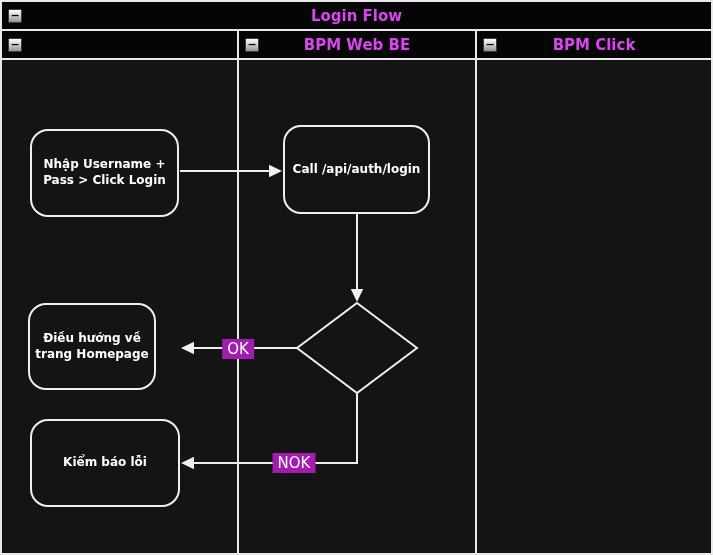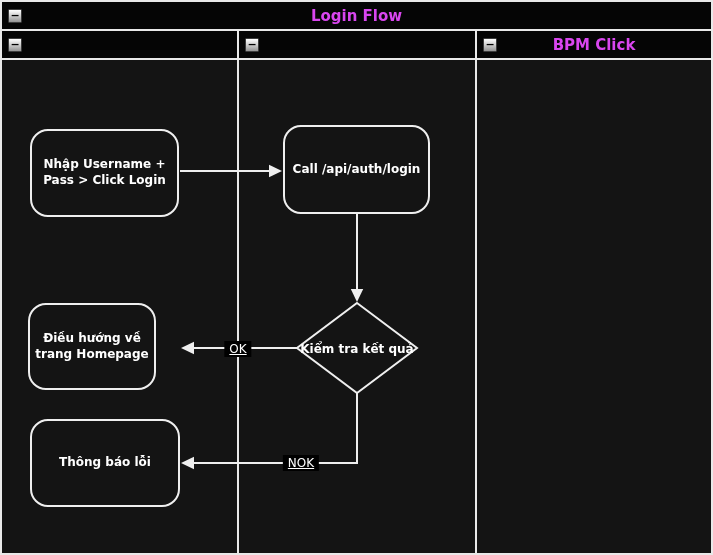--- a/index.html
+++ b/index.html
@@ -68,28 +68,28 @@
   .node-4{left:30px;top:419px;width:150px;height:88px;}
   .diamond-label{
     position:absolute;left:357px;top:349px;
     transform:translate(-50%,-50%);
     font-size:12px;font-weight:bold;white-space:nowrap;
     z-index:4;cursor:pointer;
   }
   .edge-label{
     position:absolute;
     transform:translate(-50%,-50%);
-    background:#000000;
-    font-size:12px;font-weight:normal;
+    background:#a21caf;
+    font-size:15px;font-weight:normal;
     padding:1px 5px;
     white-space:nowrap;
-    z-index:4;cursor:pointer;text-decoration:underline;
+    z-index:4;cursor:pointer;
   }
   .edge-label-ok{left:238px;top:349px;}
-  .edge-label-nok{left:301px;top:463px;}
+  .edge-label-nok{left:294px;top:463px;}
 </style>
 </head>
 <body>
 
 <div class="canvas">
 
   <div class="vdiv vdiv-1"></div>
   <div class="vdiv vdiv-2"></div>
   <div class="hline hline-title"></div>
   <div class="hline hline-header"></div>
@@ -97,20 +97,21 @@
   <div class="bar title-bar">
     <span class="collapse-btn">−</span>
     <span class="bar-label">Login Flow</span>
   </div>
 
   <div class="bar lane-header lane-header-1">
     <span class="collapse-btn">−</span>
   </div>
   <div class="bar lane-header lane-header-2">
     <span class="collapse-btn">−</span>
+    <span class="bar-label">BPM Web BE</span>
   </div>
   <div class="bar lane-header lane-header-3">
     <span class="collapse-btn">−</span>
     <span class="bar-label">BPM Click</span>
   </div>
 
   <svg class="connectors" width="713" height="555" viewBox="0 0 713 555">
 
     <path d="M180 171 H270" stroke="#efefef" stroke-width="2" fill="none"></path>
     <polygon points="282,171 269,164.8 269,177.2" fill="#efefef"></polygon>
@@ -130,22 +131,21 @@
   <div class="node node-2">
     <span>Call /api/auth/login</span>
   </div>
   <div class="node node-1">
     <span>Nhập Username + Pass &gt; Click Login</span>
   </div>
   <div class="node node-3">
     <span>Điều hướng về trang Homepage</span>
   </div>
   <div class="node node-4">
-    <span>Thông báo lỗi</span>
+    <span>Kiểm báo lỗi</span>
   </div>
 
-  <div class="diamond-label">Kiểm tra kết quả</div>
 
   <div class="edge-label edge-label-ok">OK</div>
   <div class="edge-label edge-label-nok">NOK</div>
 
   <div class="pool-border"></div>
 </div>
 
 </body></html>

